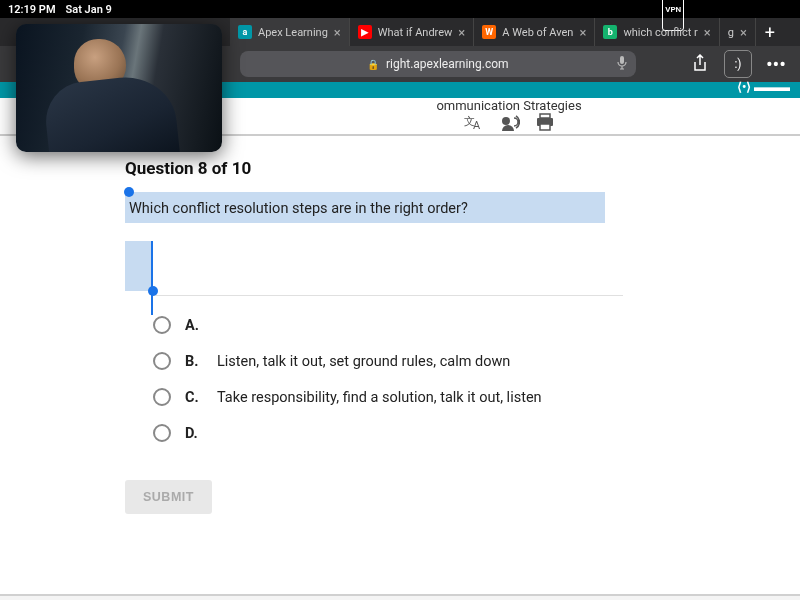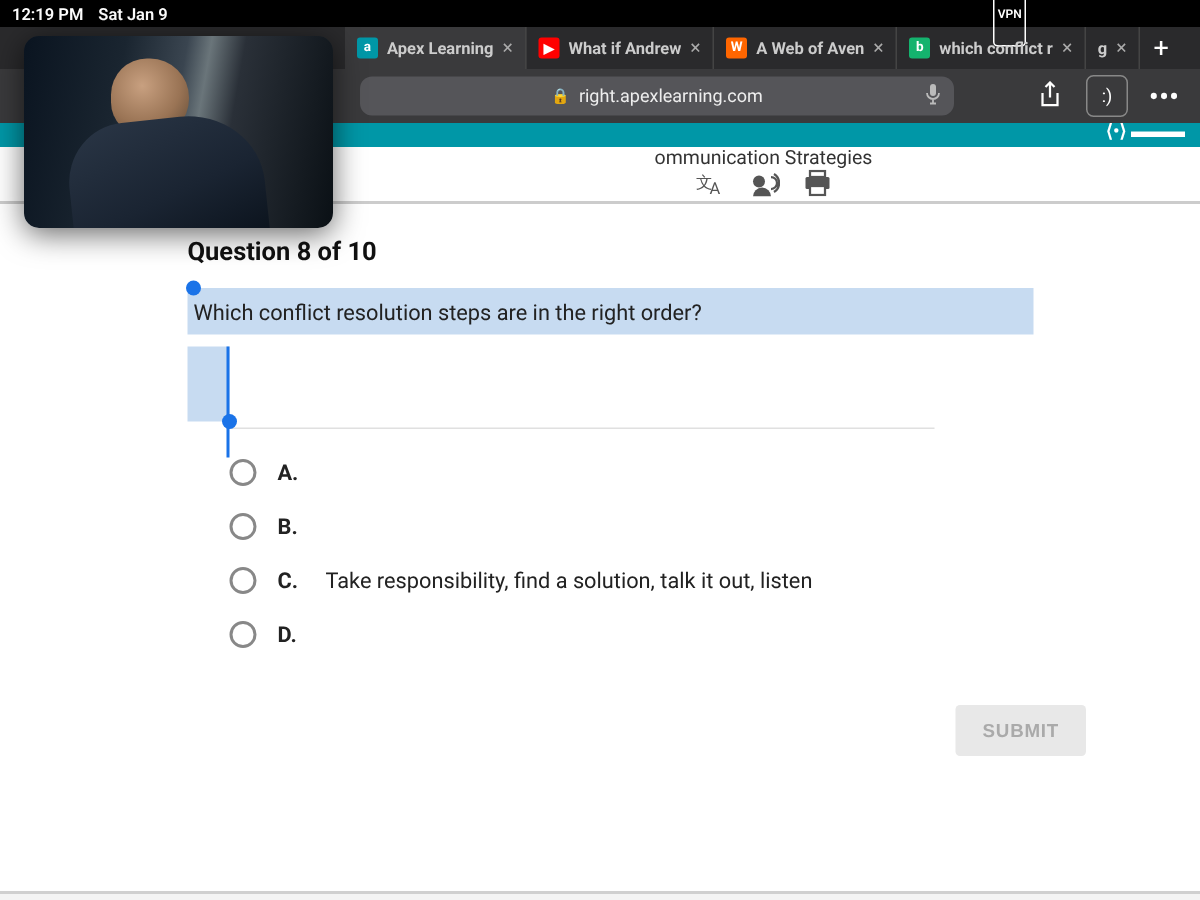--- a/index.html
+++ b/index.html
@@ -6,21 +6,21 @@
   html, body { width: 800px; height: 600px; font-family: -apple-system, BlinkMacSystemFont, "Segoe UI", Roboto, Arial, sans-serif; background: #fff; overflow: hidden; }
   .status-bar { background: #000; color: #fff; height: 18px; display: flex; justify-content: space-between; align-items: center; padding: 0 8px; font-size: 11px; font-weight: 600; }
   .status-left { display: flex; gap: 10px; }
   .status-right { display: flex; gap: 12px; align-items: flex-start; }
   .status-icon { font-size: 11px; }
 
   .tab-bar { background: #2a2a2c; height: 28px; display: flex; align-items: stretch; padding-left: 230px; }
   .tab { display: flex; align-items: center; gap: 6px; padding: 0 8px; color: #ccc; font-size: 11px; border-right: 1px solid #444; max-width: 130px; overflow: hidden; white-space: nowrap; }
   .tab.active { background: #3a3a3c; }
   .tab-favicon { width: 14px; height: 14px; border-radius: 2px; flex-shrink: 0; display: flex; align-items: center; justify-content: center; font-size: 9px; font-weight: bold; }
-  .tab-title { overflow: hidden; text-overflow: ellipsis; flex: 1; font-weight: bold; }
+  .tab-title { overflow: hidden; text-overflow: ellipsis; flex: 1; }
   .tab-close { color: #aaa; font-size: 13px; flex-shrink: 0; }
   .tab-add { display: flex; align-items: center; justify-content: center; width: 28px; color: #fff; font-size: 18px; }
 
   .address-bar-row { background: #3a3a3c; height: 36px; display: flex; align-items: center; padding: 0 10px; gap: 10px; }
   .url-box { flex: 1; background: #555559; border-radius: 8px; height: 26px; display: flex; align-items: center; justify-content: center; gap: 6px; color: #eee; font-size: 12px; margin: 0 40px 0 230px; position: relative; }
   .url-lock { font-size: 10px; }
   .url-mic { position: absolute; right: 8px; color: #ccc; }
   .addr-icon { width: 28px; height: 28px; display: flex; align-items: center; justify-content: center; color: #fff; font-size: 16px; border: 1.5px solid #888; border-radius: 5px; }
   .addr-icon.noline { border: none; font-size: 20px; }
 
@@ -31,36 +31,36 @@
   .lesson-title { flex: 1; }
   .lesson-icons { display: flex; gap: 16px; color: #555; font-size: 16px; }
   .lesson-icon-wrap { position: relative; }
 
   .pip { position: absolute; top: 24px; left: 16px; width: 206px; height: 128px; border-radius: 10px; overflow: hidden; box-shadow: 0 4px 20px rgba(0,0,0,0.6); background: linear-gradient(100deg, #0a1420 0%, #1a2530 30%, #3a4550 48%, #6a757a 55%, #2a3038 65%, #0a1015 100%); z-index: 100; }
   .pip::before { content: ""; position: absolute; left: 58px; top: 15px; width: 52px; height: 52px; background: radial-gradient(circle at 40% 35%, #c8a080 0%, #9a7455 55%, #5a4532 100%); border-radius: 46% 50% 48% 44%; }
   .pip::after { content: ""; position: absolute; left: 30px; top: 55px; width: 130px; height: 80px; background: linear-gradient(160deg, #2a3646 0%, #1a2432 60%, #0c141e 100%); border-radius: 30% 40% 0 0 / 50% 60% 0 0; transform: rotate(-6deg); }
 
   .content { padding: 22px 60px 0 125px; }
   .qnum { font-size: 17px; font-weight: 700; color: #111; margin-bottom: 14px; }
-  .qtext-wrap { position: relative; background: #c7dbf1; padding: 6px 4px 6px 4px; margin-bottom: 8px; width: 564px; }
+  .qtext-wrap { position: relative; background: #c7dbf1; padding: 6px 4px 6px 4px; margin-bottom: 18px; width: 480px; }
   .qtext { font-size: 14.5px; color: #222; }
   .sel-handle { width: 10px; height: 10px; background: #1a73e8; border-radius: 50%; position: absolute; }
   .sel-handle.tl { top: -5px; left: -1px; }
   .cursor-line { position: absolute; width: 2px; height: 74px; background: #1a73e8; left: 26px; top: 0px; }
   .sel-block { position: relative; width: 28px; height: 50px; background: #c7dbf1; margin-bottom: 0; }
   .sel-handle.br { bottom: -5px; right: -5px; }
 
   .divider { border-top: 1px solid #e0e0e0; margin: 4px 0 20px 28px; width: 470px; }
 
   .options { display: flex; flex-direction: column; gap: 18px; margin-left: 28px; }
   .opt { display: flex; align-items: center; gap: 14px; font-size: 14.5px; color: #222; }
   .radio { width: 18px; height: 18px; border: 2px solid #888; border-radius: 50%; flex-shrink: 0; }
   .opt-letter { font-weight: 700; min-width: 18px; }
 
-  .submit-wrap { display: flex; justify-content: flex-end; margin-top: 38px; margin-right: 16px; }
+  .submit-wrap { display: flex; margin-top: 38px; margin-right: 48px; }
   .submit-btn { background: #e8e8e8; color: #aaa; padding: 10px 18px; border: none; border-radius: 3px; font-size: 12.5px; font-weight: 600; letter-spacing: 0.5px; }
 
   .bottom-border { position: absolute; bottom: 0; left: 0; right: 0; height: 6px; border-top: 2px solid #d0d0d0; background: #f4f4f4; }
 </style>
 </head>
 <body>
 
 <div class="status-bar">
   <div class="status-left">
     <span>12:19 PM</span>
@@ -179,20 +179,21 @@
   </div>
   <div class="divider"></div>
   <div class="options">
     <div class="opt">
       <span class="radio"></span>
       <span class="opt-letter">A.</span>
     </div>
     <div class="opt">
       <span class="radio"></span>
       <span class="opt-letter">B.</span>
+      <span>Listen, talk it out, set ground rules, calm down</span>
     </div>
     <div class="opt">
       <span class="radio"></span>
       <span class="opt-letter">C.</span>
       <span>Take responsibility, find a solution, talk it out, listen</span>
     </div>
     <div class="opt">
       <span class="radio"></span>
       <span class="opt-letter">D.</span>
     </div>

